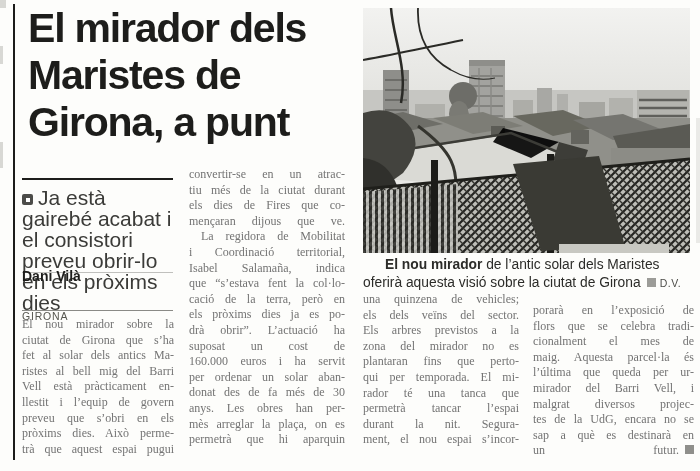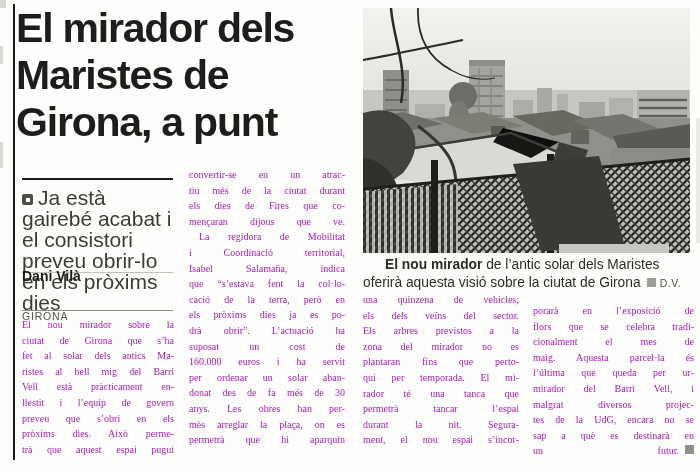--- a/index.html
+++ b/index.html
@@ -5,41 +5,41 @@
   * { margin:0; padding:0; box-sizing:border-box; }
   html,body { background:#ffffff; }
   .page {
     position:relative; width:700px; height:471px; overflow:hidden;
     background:#fdfdfb; font-family:"Liberation Sans", sans-serif;
   }
   .frag { position:absolute; background:#d8d8d4; }
   .v-rule { position:absolute; left:13px; top:4px; width:2px; height:456px; background:#1c1c1a; }
 
   .headline {
-    position:absolute; left:16px; top:5px; width:328px;
+    position:absolute; left:28px; top:5px; width:328px;
     font-weight:700; font-size:41px; line-height:47px; letter-spacing:-1.2px; color:#1d1d1b;
   }
 
   .sf-rule { position:absolute; left:22px; top:178px; width:151px; height:2px; background:#1d1d1b; }
   .standfirst {
     position:absolute; left:22px; top:187px; width:158px;
     font-size:21px; line-height:21px; color:#3b3b38;
   }
   .sf-bullet { display:inline-block; width:11px; height:11px; background:#4c4c49; border-radius:2px; position:relative; margin-right:5px; }
   .sf-bullet::after { content:""; position:absolute; left:3.5px; top:3.5px; width:4px; height:4px; background:#ffffff; }
 
   .rule-thin { position:absolute; height:1px; }
   .byline-rule-top { left:22px; top:272px; width:151px; background:#c0c0bd; }
   .author { position:absolute; left:22px; top:268px; font-weight:700; font-size:14px; color:#1d1d1b; }
   .place  { position:absolute; left:22px; top:310px; font-size:10.5px; color:#56564f; letter-spacing:0.8px; }
   .byline-rule-bottom { left:22px; top:310px; width:151px; background:#8a8a86; }
 
   .bodycol {
     position:absolute; font-family:"Liberation Serif","DejaVu Serif",serif;
-    font-size:10px; line-height:15.6px; color:#a21caf;
+    font-size:12px; line-height:15.6px; color:#737373;
     white-space:pre-line; text-align:justify; text-align-last:justify; -moz-text-align-last:justify;
   }
   #col1 { left:22px;  top:317px; width:152px; }
   #col2 { left:189px; top:167px; width:156px; }
   #col3 { left:363px; top:292px; width:156px; }
   #col4 { left:533px; top:303px; width:161px; }
   .lastline { white-space:normal; text-align:left; text-align-last:left;margin-top:8px; }
   .endmark { display:inline-block; width:9px; height:9px; background:#8f8f8b; margin-left:6px; }
 
   .photo { position:absolute; left:363px; top:8px; width:327px; height:245px; background:#e8e8e5; }

